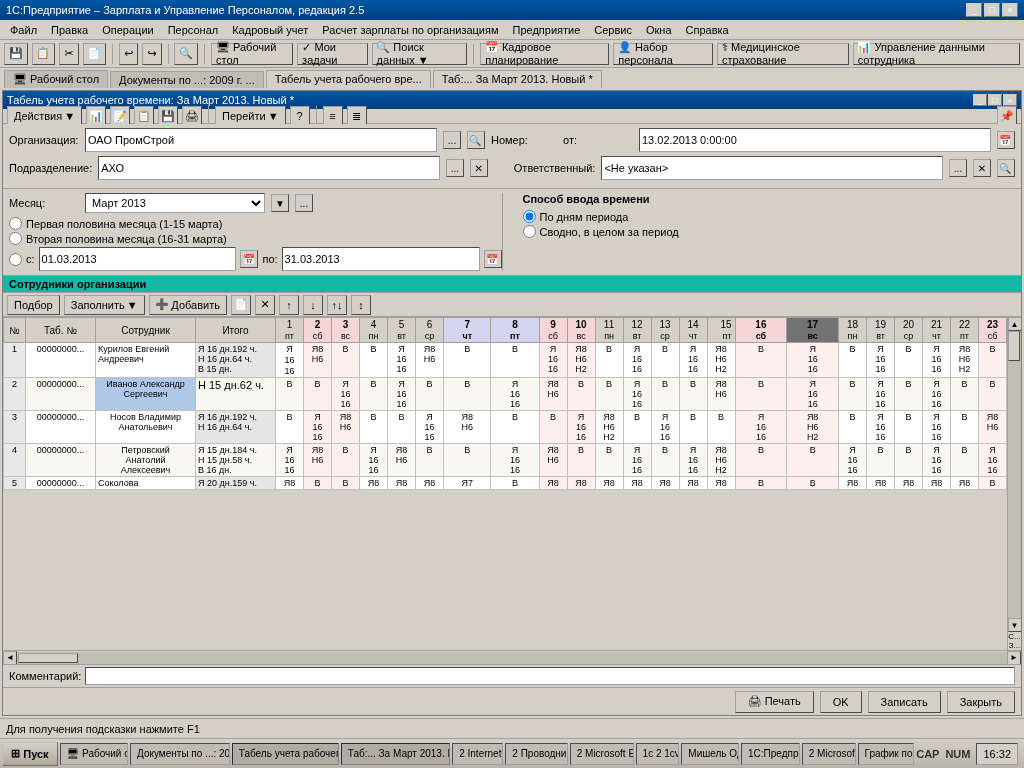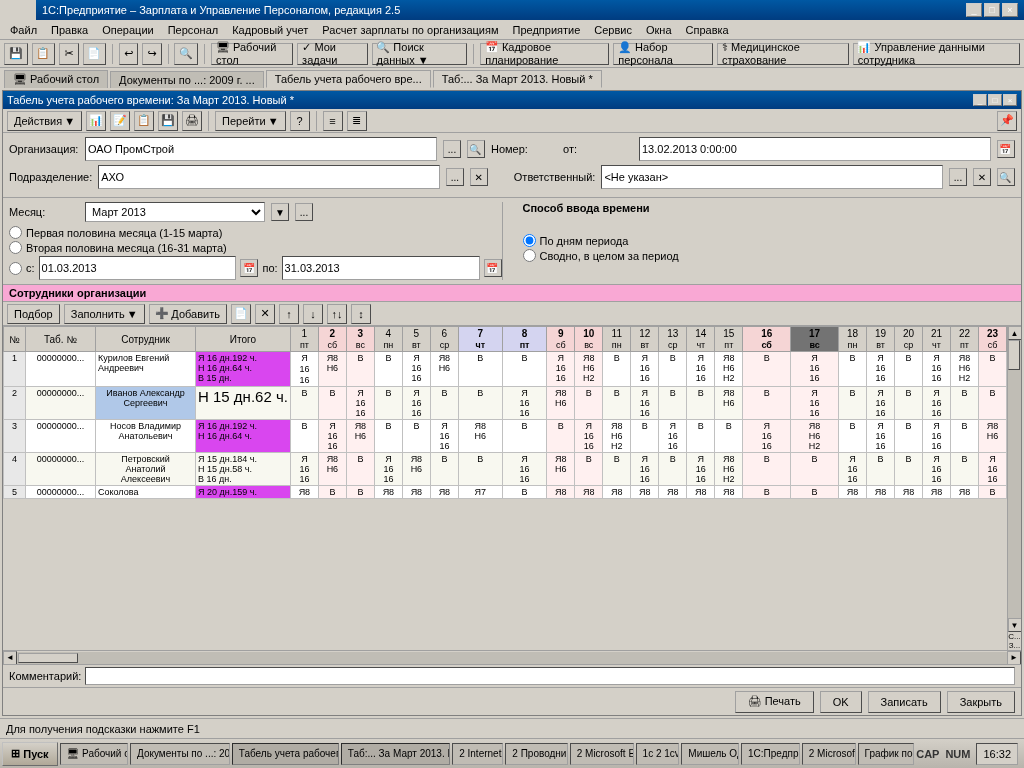--- a/index.html
+++ b/index.html
@@ -8,21 +8,20 @@
     
     .title-bar {
       background: linear-gradient(to bottom, #0058a3, #003c80);
       color: white;
       padding: 3px 6px;
       display: flex;
       align-items: center;
       justify-content: space-between;
       font-size: 11px;
       height: 20px;
-      margin-left: 36px;
     }
     .title-bar-buttons { display: flex; gap: 2px; }
     .title-btn {
       width: 16px; height: 14px;
       background: #d4d0c8;
       border: 1px outset #ccc;
       font-size: 9px;
       display: flex; align-items: center; justify-content: center;
       cursor: pointer;
     }
@@ -105,21 +104,21 @@
     }
 
     
     .doc-toolbar {
       background: #d4d0c8;
       padding: 2px 4px;
       display: flex;
       align-items: center;
       gap: 4px;
       border-bottom: 1px solid #a0a0a0;
-      height: 24px;
+      height: 15px;
     }
     .doc-toolbar-btn {
       background: #d4d0c8;
       border: 1px outset #a0a0a0;
       padding: 1px 6px;
       cursor: pointer;
       font-size: 11px;
       height: 20px;
       display: flex; align-items: center; gap: 2px;
     }
@@ -161,33 +160,33 @@
       border: 1px outset #a0a0a0;
       width: 18px; height: 18px;
       cursor: pointer;
       display: flex; align-items: center; justify-content: center;
       font-size: 10px;
     }
 
     
     .radio-group { display: flex; flex-direction: column; gap: 2px; }
     .radio-item { display: flex; align-items: center; gap: 4px; font-size: 11px; }
-    .section-header { font-weight: bold; font-size: 11px; margin-bottom: 20px; }
+    .section-header { font-weight: bold; font-size: 11px; margin-bottom: 5px; }
     .month-select {
       border: 1px inset #a0a0a0;
       background: white;
       height: 20px;
       padding: 0 2px;
       font-size: 11px;
       width: 180px;
     }
 
     
     .section-label {
-      background: #f9a8d4;
+      background: #14b8a6;
       border-bottom: 1px solid #a0a0a0;
       padding: 2px 6px;
       font-size: 11px;
       font-weight: bold;
     }
 
     
     .table-toolbar {
       background: #d4d0c8;
       padding: 2px 4px;
@@ -225,21 +224,21 @@
       border: 1px solid #c0c0c0;
       padding: 1px 2px;
       text-align: center;
       vertical-align: top;
       white-space: nowrap;
       background: white;
       font-size: 9px;
     }
     .data-table td.weekend { background: #fff0f0; }
     .data-table td.num-col { background: #e8e8e8; }
-    .data-table td.total-col { background: #d946ef; }
+    .data-table td.total-col { background: #e5e5e5; }
     .data-table tr:nth-child(even) td { background: #f8f8f0; }
     .data-table tr:nth-child(even) td.weekend { background: #fff0f0; }
     .data-table tr:nth-child(even) td.num-col { background: #e8e8e8; }
 
     .cell-multi { line-height: 1.2; }
 
     
     .status-bar {
       background: #d4d0c8;
       border-top: 1px solid #a0a0a0;
@@ -585,21 +584,21 @@
               <th style="width:28px;">5<br><span style="font-size:9px;">вт</span></th>
               <th style="width:28px;">6<br><span style="font-size:9px;">ср</span></th>
               <th style="background:#d4d4f0;font-weight:bold;"><b>7</b><br><span style="font-size:9px;">чт</span></th>
               <th style="background:#d4d4f0;font-weight:bold;"><b>8</b><br><span style="font-size:9px;">пт</span></th>
               <th class="weekend" style="width:28px;"><b>9</b><br><span style="font-size:9px;">сб</span></th>
               <th class="weekend" style="width:28px;"><b>10</b><br><span style="font-size:9px;">вс</span></th>
               <th style="width:28px;">11<br><span style="font-size:9px;">пн</span></th>
               <th style="width:28px;">12<br><span style="font-size:9px;">вт</span></th>
               <th style="width:28px;">13<br><span style="font-size:9px;">ср</span></th>
               <th style="width:28px;">14<br><span style="font-size:9px;">чт</span></th>
-              <th style="width:28px;">15<br><span style="font-size:9px;">пт</span></th>
+              <th style="width:28px;text-align:right;">15<br><span style="font-size:9px;">пт</span></th>
               <th class="weekend" style="background:#f5d5d5;font-weight:bold;"><b>16</b><br><span style="font-size:9px;">сб</span></th>
               <th class="weekend" style="background:#737373;font-weight:bold;"><b>17</b><br><span style="font-size:9px;">вс</span></th>
               <th style="width:28px;">18<br><span style="font-size:9px;">пн</span></th>
               <th style="width:28px;">19<br><span style="font-size:9px;">вт</span></th>
               <th style="width:28px;">20<br><span style="font-size:9px;">ср</span></th>
               <th style="width:28px;">21<br><span style="font-size:9px;">чт</span></th>
               <th style="width:28px;">22<br><span style="font-size:9px;">пт</span></th>
               <th class="weekend" style="width:28px;"><b>23</b><br><span style="font-size:9px;">сб</span></th>
             </tr>
           </thead>
@@ -632,21 +631,21 @@
               <td>В</td>
               <td>Я<br>16<br>16</td>
               <td>Я8<br>Н6<br>Н2</td>
               <td class="weekend">В</td>
             </tr>
 
             <tr style="background:#d8e8f8;">
               <td class="num-col">2</td>
               <td>00000000...</td>
               <td style="text-align:center;white-space:normal;max-width:100px;background:#b0c8e8;">Иванов Александр<br>Сергеевич</td>
-              <td class="total-col" style="text-align:left;font-size:15px;">Н 15 дн.62 ч.</td>
+              <td class="total-col" style="text-align:left;font-size:11px;">Н 15 дн.62 ч.</td>
               <td>В</td>
               <td class="weekend">В</td>
               <td class="weekend">Я<br>16<br>16</td>
               <td>В</td>
               <td>Я<br>16<br>16</td>
               <td>В</td>
               <td>В</td>
               <td>Я<br>16<br>16</td>
               <td class="weekend">Я8<br>Н6</td>
               <td class="weekend">В</td>

